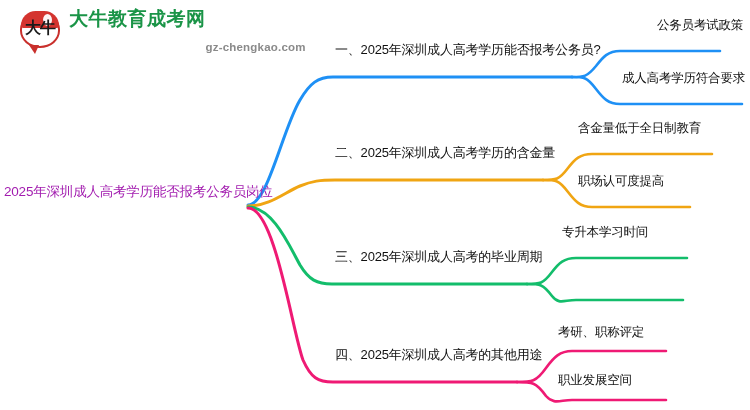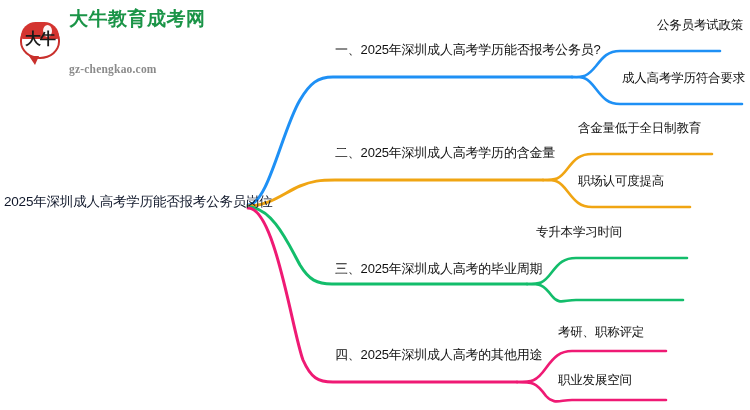--- a/index.html
+++ b/index.html
@@ -32,43 +32,43 @@
   }
   #logo-mark .dot{
     position:absolute; left:25px; top:4px; width:9px; height:12px;
     background:#ffffff; border-radius:50%; opacity:.95;
   }
   #logo-mark .glyph{
     position:absolute; left:0; top:9px; width:44px; text-align:center;
     font-size:16px; font-weight:bold; color:#1a1a1a; line-height:18px;
     letter-spacing:-1px;
   }
-  #logo-text { display:flex; flex-direction:column; justify-content:center;font-family:Liberation Serif, serif; }
+  #logo-text { display:flex; flex-direction:row; justify-content:center; }
   #logo-title {
     font-size:19px; font-weight:bold; color:#1a9447; line-height:22px;
     letter-spacing:.5px;
   }
   #logo-sub {
     font-size:11.5px; font-weight:bold; color:#8a8a8a; line-height:14px;
     letter-spacing:.2px;
     margin-top:32px;
   }
 
   
   #wires { position:absolute; left:0; top:0; width:750px; height:410px; }
   #wires path { fill:none; stroke-linecap:round; }
 
   
   .node {
     position:absolute; white-space:nowrap; color:#111111;
     font-family:"Liberation Sans","DejaVu Sans",sans-serif;
   }
   #root-node {
-    left:4px; top:193px; font-size:13.5px; line-height:18px;
-    letter-spacing:-0.2px; color:#0f172a;text-align:right;
+    left:4px; top:183px; font-size:13.5px; line-height:18px;
+    letter-spacing:-0.2px; color:#a21caf;text-align:right;
   }
   .branch-node {
     font-size:13px; line-height:17px; letter-spacing:-0.2px; color:#111;
   }
   .leaf-node {
     font-size:12.5px; line-height:16px; letter-spacing:-0.2px; color:#111;
   }
 </style>
 </head>
 <body>
@@ -110,20 +110,20 @@
   <div class="node" id="root-node">2025年深圳成人高考学历能否报考公务员岗位</div>
 
   <div class="node branch-node" style="left:335px; top:41px;">一、2025年深圳成人高考学历能否报考公务员?</div>
   <div class="node leaf-node" style="left:622px; top:17px;margin-left:35px;">公务员考试政策</div>
   <div class="node leaf-node" style="left:622px; top:70px;">成人高考学历符合要求</div>
 
   <div class="node branch-node" style="left:335px; top:144px;">二、2025年深圳成人高考学历的含金量</div>
   <div class="node leaf-node" style="left:578px; top:120px;">含金量低于全日制教育</div>
   <div class="node leaf-node" style="left:578px; top:173px;">职场认可度提高</div>
 
-  <div class="node branch-node" style="left:335px; top:260px;">三、2025年深圳成人高考的毕业周期</div>
-  <div class="node leaf-node" style="left:536px; top:224px;">专升本学习时间</div>
+  <div class="node branch-node" style="left:335px; top:248px;">三、2025年深圳成人高考的毕业周期</div>
+  <div class="node leaf-node" style="left:562px; top:224px;">专升本学习时间</div>
 
   <div class="node branch-node" style="left:335px; top:346px;">四、2025年深圳成人高考的其他用途</div>
   <div class="node leaf-node" style="left:558px; top:324px;">考研、职称评定</div>
   <div class="node leaf-node" style="left:558px; top:372px;">职业发展空间</div>
 
 </div>
 
 </body></html>

